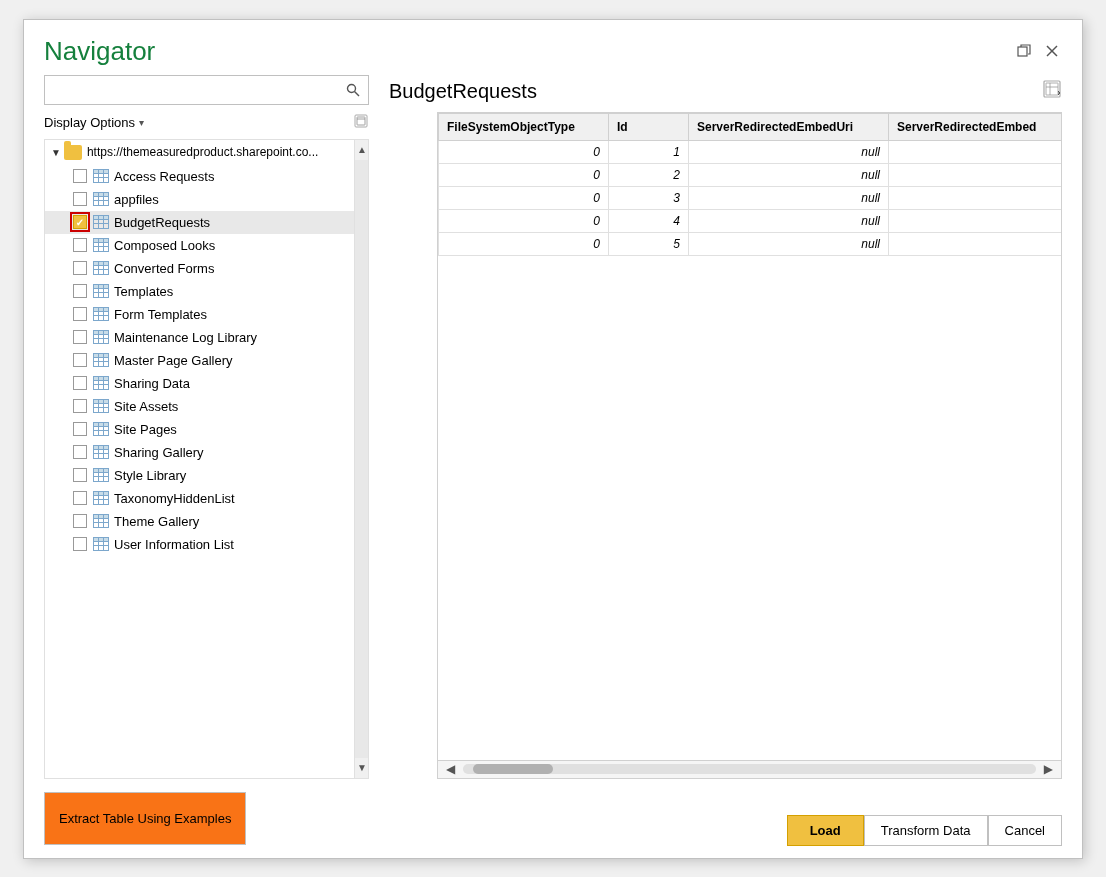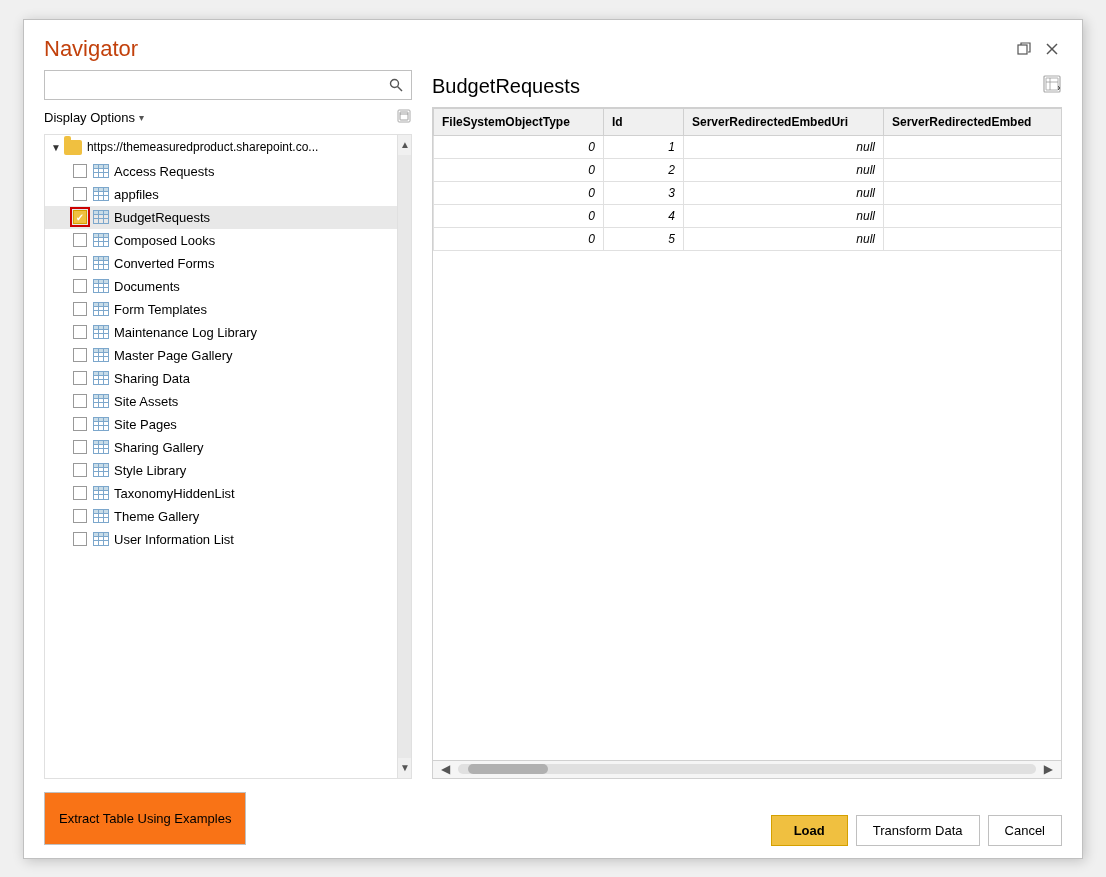--- a/index.html
+++ b/index.html
@@ -23,23 +23,23 @@
       flex-direction: column;
       position: relative;
     }
     .title-bar {
       display: flex;
       align-items: center;
       justify-content: space-between;
       padding: 16px 20px 8px 20px;
     }
     .title-bar h1 {
-      font-size: 22px;
+      font-size: 26px;
       font-weight: 300;
-      color: #c2410c;
+      color: #15803d;
     }
     .title-bar-icons {
       display: flex;
       gap: 8px;
     }
     .title-icon {
       width: 20px;
       height: 20px;
       display: flex;
       align-items: center;
@@ -50,21 +50,21 @@
     }
     .main-content {
       display: flex;
       flex: 1;
       overflow: hidden;
       padding: 0 20px;
       gap: 0;
     }
     
     .left-panel {
-      width: 368px;
+      width: 325px;
       display: flex;
       flex-direction: column;
       flex-shrink: 0;
     }
     .search-bar {
       display: flex;
       align-items: center;
       border: 1px solid #c0c0c0;
       margin-bottom: 8px;
       height: 30px;
@@ -280,20 +280,21 @@
       font-size: 18px;
       color: #555;
       cursor: pointer;
     }
     .data-table-wrapper {
       flex: 1;
       overflow: hidden;
       border: 1px solid #d0d0d0;
       display: flex;
       flex-direction: column;
+      margin-left: 48px;
     }
     .data-table {
       width: 100%;
       border-collapse: collapse;
       table-layout: fixed;
     }
     .data-table th {
       background: #f0f0f0;
       border: 1px solid #d0d0d0;
       padding: 6px 8px;
@@ -352,21 +353,20 @@
     }
     .extract-btn {
       border: 1px solid #c0c0c0;
       background: #f97316;
       padding: 18px 14px;
       cursor: pointer;
       font-size: 13px;
     }
     .action-btns {
       display: flex;
-      gap: 8px;
       margin-top: 24px;
     }
     .btn-load {
       background: #f0c040;
       border: 1px solid #d4a000;
       padding: 7px 22px;
       cursor: pointer;
       font-size: 13px;
       font-weight: 600;
     }
@@ -556,21 +556,21 @@
                     <div class="ti-cell"></div>
                     <div class="ti-cell"></div>
                     <div class="ti-cell"></div>
                   </div>
     <div class="ti-row">
                     <div class="ti-cell"></div>
                     <div class="ti-cell"></div>
                     <div class="ti-cell"></div>
                   </div>
   </div>
-                <span class="item-label">Documents</span>
+                <span class="item-label">Templates</span>
               </div>
               <div class="tree-item">
                 <div class="checkbox"></div>
                 <div class="table-icon">
     <div class="ti-row">
                     <div class="ti-cell ti-header"></div>
                     <div class="ti-cell ti-header"></div>
                     <div class="ti-cell ti-header"></div>
                   </div>
     <div class="ti-row">

